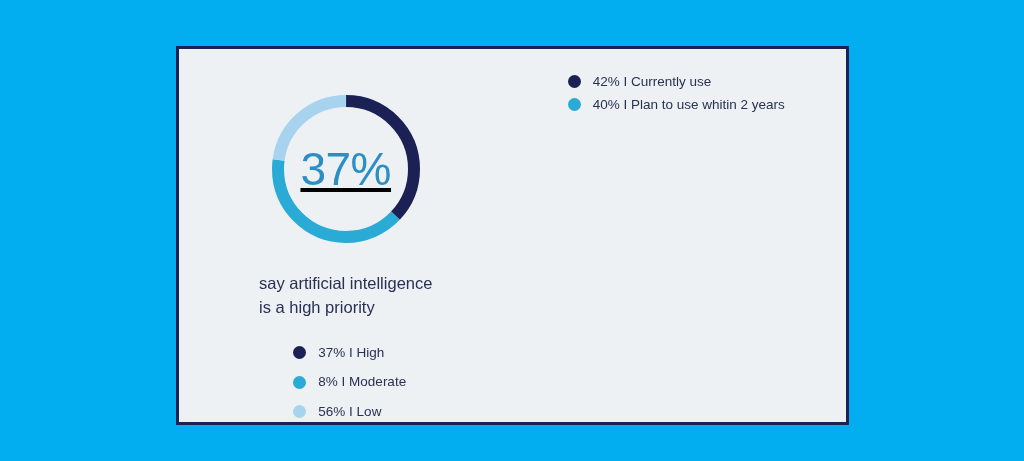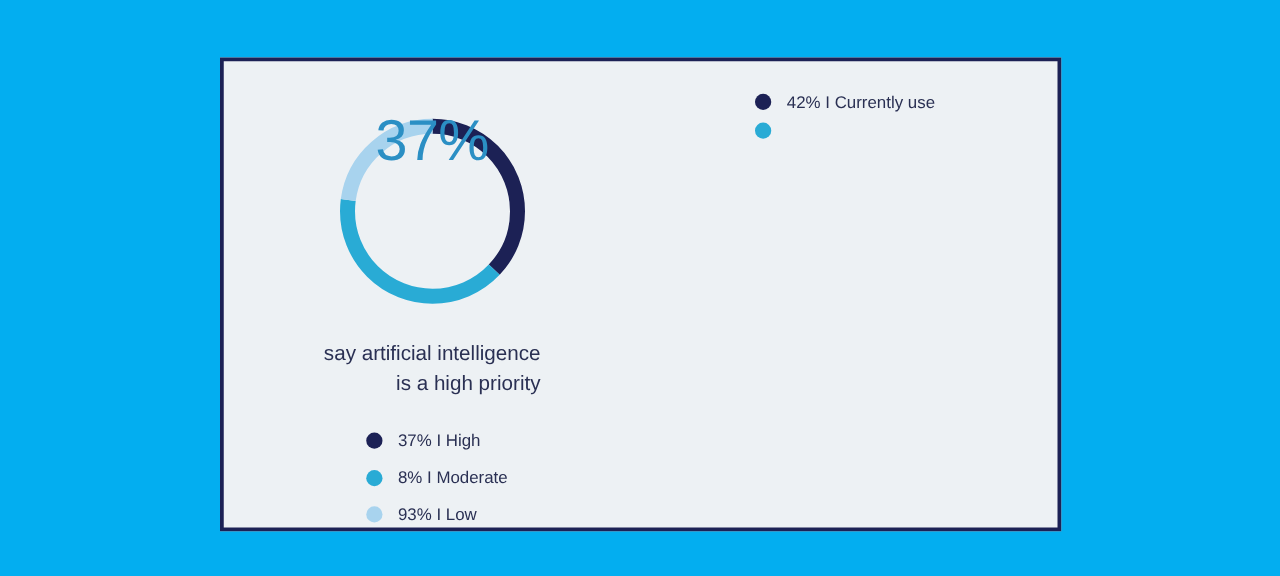--- a/index.html
+++ b/index.html
@@ -50,22 +50,24 @@
   .donut-wrap svg {
     display: block;
     width: 160px;
     height: 160px;
   }
 
   .donut-center {
     position: absolute;
     inset: 0;
     display: flex;
+    align-items: center;
     justify-content: center;
     pointer-events: none;
+    text-decoration: underline;
   }
 
   .donut-value {
     color: #2B8FC4;
     font-size: 46px;
     font-weight: 400;
     letter-spacing: -0.5px;
     line-height: 1;
     white-space: nowrap;
   }
@@ -74,21 +76,21 @@
     font-size: 26px;
     vertical-align: 14px;
     letter-spacing: -1px;
   }
 
   .caption {
     margin-top: 22px;
     color: #2A3053;
     font-size: 16.5px;
     line-height: 1.48;
-    text-align: right;
+    text-align: left;
     white-space: pre-line;
   }
 
   .legend {
     margin-top: 26px;
     display: flex;
     flex-direction: column;
     gap: 9px;
   }
 
@@ -142,33 +144,34 @@
         <div class="legend-row">
           <span class="legend-dot" style="background:#1C2155"></span>
           <span class="legend-label">37% I High</span>
         </div>
         <div class="legend-row">
           <span class="legend-dot" style="background:#29ABD5"></span>
           <span class="legend-label">8% I Moderate</span>
         </div>
         <div class="legend-row">
           <span class="legend-dot" style="background:#A8D3EE"></span>
-          <span class="legend-label">93% I Low</span>
+          <span class="legend-label">56% I Low</span>
         </div>
       </div>
     </div>
 
     <div class="panel panel-right">
 
 
       <div class="legend">
         <div class="legend-row">
           <span class="legend-dot" style="background:#1C2155"></span>
           <span class="legend-label">42% I Currently use</span>
         </div>
         <div class="legend-row">
           <span class="legend-dot" style="background:#29ABD5"></span>
+          <span class="legend-label">40% I Plan to use whitin 2 years</span>
         </div>
       </div>
     </div>
 
   </div>
 </div>
 
 </body></html>

